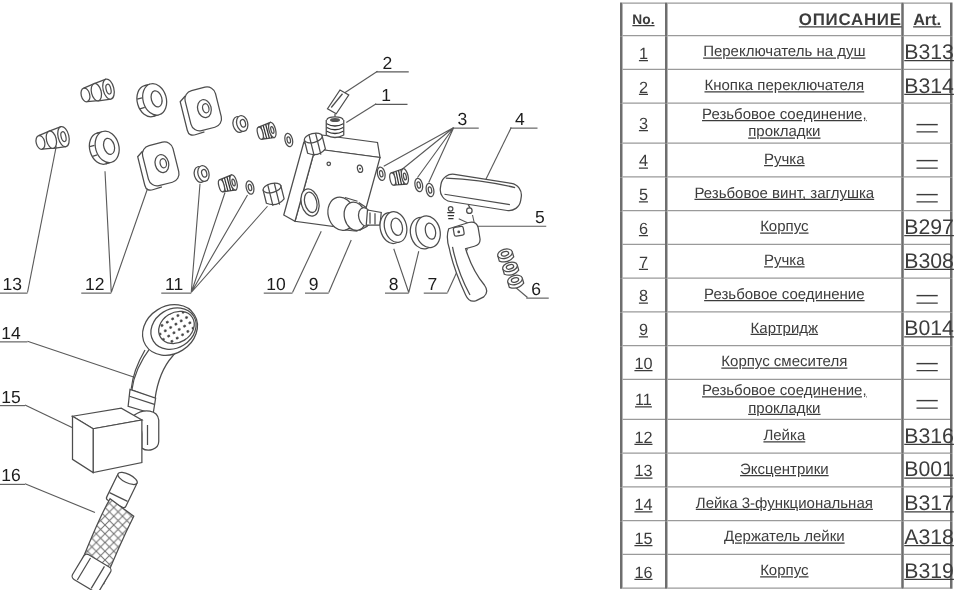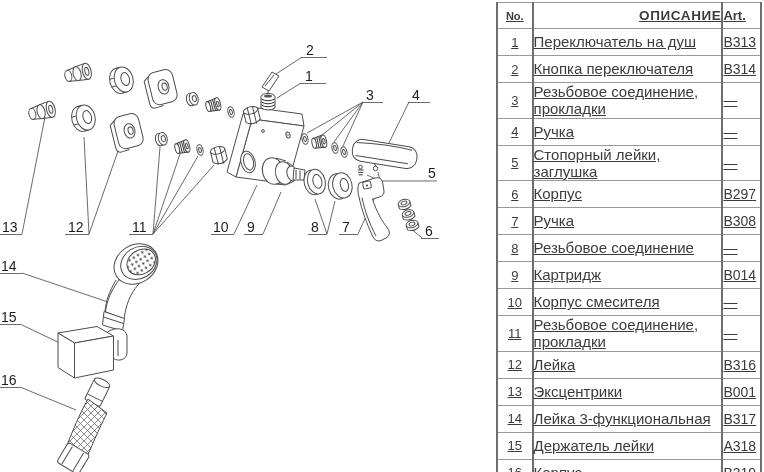--- a/index.html
+++ b/index.html
@@ -14,24 +14,24 @@
       border-left:2px solid #6e6e6e;border-right:2px solid #6e6e6e;
       padding:0;background:#fff;text-decoration:underline;}
   table.parts tr{height:27px;}
   table.parts tr.hdr{height:26px;}
   table.parts tr.tall{height:32px;}
   .col-no{width:35px;}
   .col-desc{width:187px;}
   .col-art{width:38px;}
   th.h-no{font-size:11px;font-weight:bold;text-align:center;}
   th.h-desc{font-size:13.5px;font-weight:bold;letter-spacing:.6px;text-align:right;}
-  th.h-art{font-size:13px;font-weight:bold;text-align:left;}
+  th.h-art{font-size:13px;font-weight:bold;text-align:center;}
   td.c-no{font-size:13px;text-align:center;}
-  td.c-desc{font-size:15px;text-align:left;padding:2px 4px 2px 12px;line-height:1.15;}
-  td.c-art{font-size:14px;text-align:left;}
+  td.c-desc{font-size:12px;text-align:center;padding:2px 4px 2px 12px;line-height:1.15;}
+  td.c-art{font-size:17px;text-align:center;}
   
   .ln{stroke:#5a5a5a;stroke-width:.9;fill:none;}
   .pt{stroke:#4d4d4d;stroke-width:1;fill:#ffffff;}
   .ptn{stroke:#4d4d4d;stroke-width:1;fill:none;}
   .dk{stroke:#333;stroke-width:1;fill:none;}
   .lbl{font-family:"Liberation Sans",sans-serif;font-size:14px;fill:#1c1c1c;}
 </style>
 </head>
 <body>
 
@@ -378,21 +378,21 @@
         <td class="c-desc">Резьбовое соединение, прокладки</td>
         <td class="c-art">—</td>
       </tr>
       <tr>
         <td class="c-no">4</td>
         <td class="c-desc">Ручка</td>
         <td class="c-art">—</td>
       </tr>
       <tr>
         <td class="c-no">5</td>
-        <td class="c-desc">Стопорный лейки, заглушка</td>
+        <td class="c-desc">Резьбовое винт, заглушка</td>
         <td class="c-art">—</td>
       </tr>
       <tr>
         <td class="c-no">6</td>
         <td class="c-desc">Корпус</td>
         <td class="c-art">B297</td>
       </tr>
       <tr>
         <td class="c-no">7</td>
         <td class="c-desc">Ручка</td>

